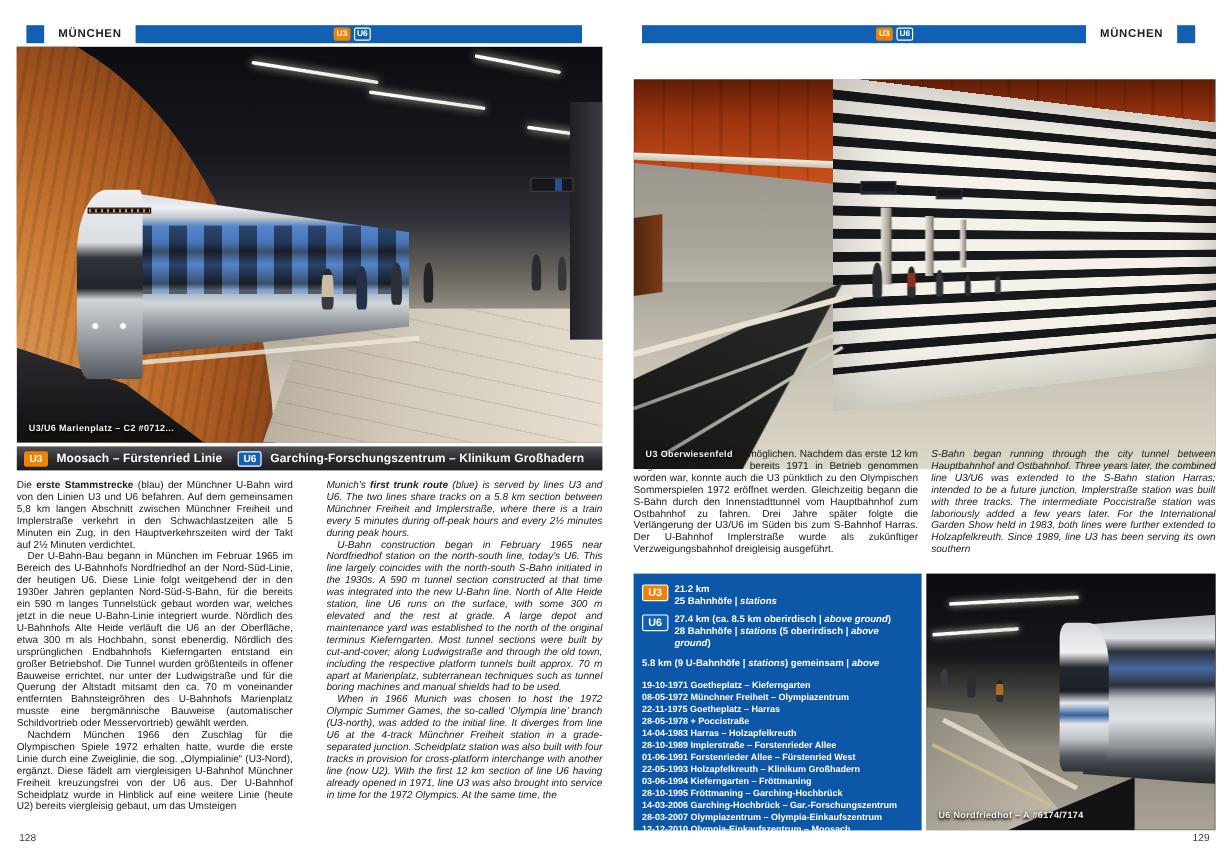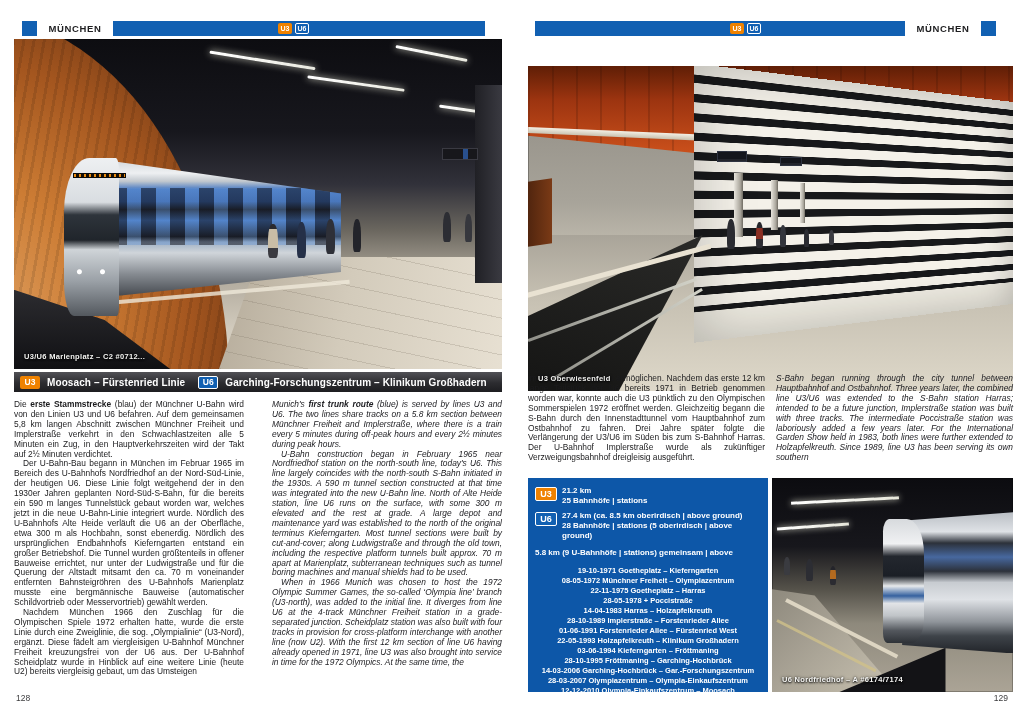--- a/index.html
+++ b/index.html
@@ -1,18 +1,18 @@
 <!DOCTYPE html>
 <html><head>
 <meta charset="utf-8">
 <style>
   * { margin:0; padding:0; box-sizing:border-box; }
   html,body { width:1020px; height:719px; background:#ffffff; font-family:"Liberation Sans", sans-serif; overflow:hidden; }
   .b { font-weight:bold; }
-  .i { }
+  .i { font-style:italic; }
 
   .page { position:absolute; top:0; width:510px; height:719px; background:#fff; }
   #pageL { left:0; }
   #pageR { left:510px; }
 
   
   .hdr { position:absolute; height:15px; display:flex; }
   #pageL .hdr { left:22px; top:21px; width:463px; }
   #pageR .hdr { left:25px; top:21px; width:461px; }
   .hdr-sq { width:15px; height:15px; background:#1160b2; flex:none; }
@@ -120,21 +120,21 @@
   .col { width:236px; font-size:8.4px; line-height:9.9px; color:#1b1b1d; text-align:justify; }
   #pageR .col { width:237px; }
   .col-en { font-style:italic; color:#222226; }
   .para + .para { text-indent:9px; }
 
   
   .infobox { position:absolute; left:18px; top:478px; width:240px; height:214px; background:#0d57a8; color:#fff; padding:8px 7px 6px; }
   .ib-row { display:flex; gap:5px; margin-bottom:5px; }
   .ib-txt { font-size:8px; line-height:10px; font-weight:bold; }
   .ib-shared { font-size:8px; font-weight:bold; margin:7px 0 9px; }
-  .ib-dates div { font-size:7.5px; line-height:10px; font-weight:bold; white-space:nowrap; overflow:hidden;text-align:center; }
+  .ib-dates div { font-size:7.5px; line-height:10px; font-weight:bold; white-space:nowrap; overflow:hidden; }
 
   
   .pagenum { position:absolute; top:693px; font-size:8.5px; color:#3c3c3e; }
   .pn-l { left:16px; }
   .pn-r { right:12px; }
 </style>
 </head>
 <body>
 
 <div class="page" id="pageL">

